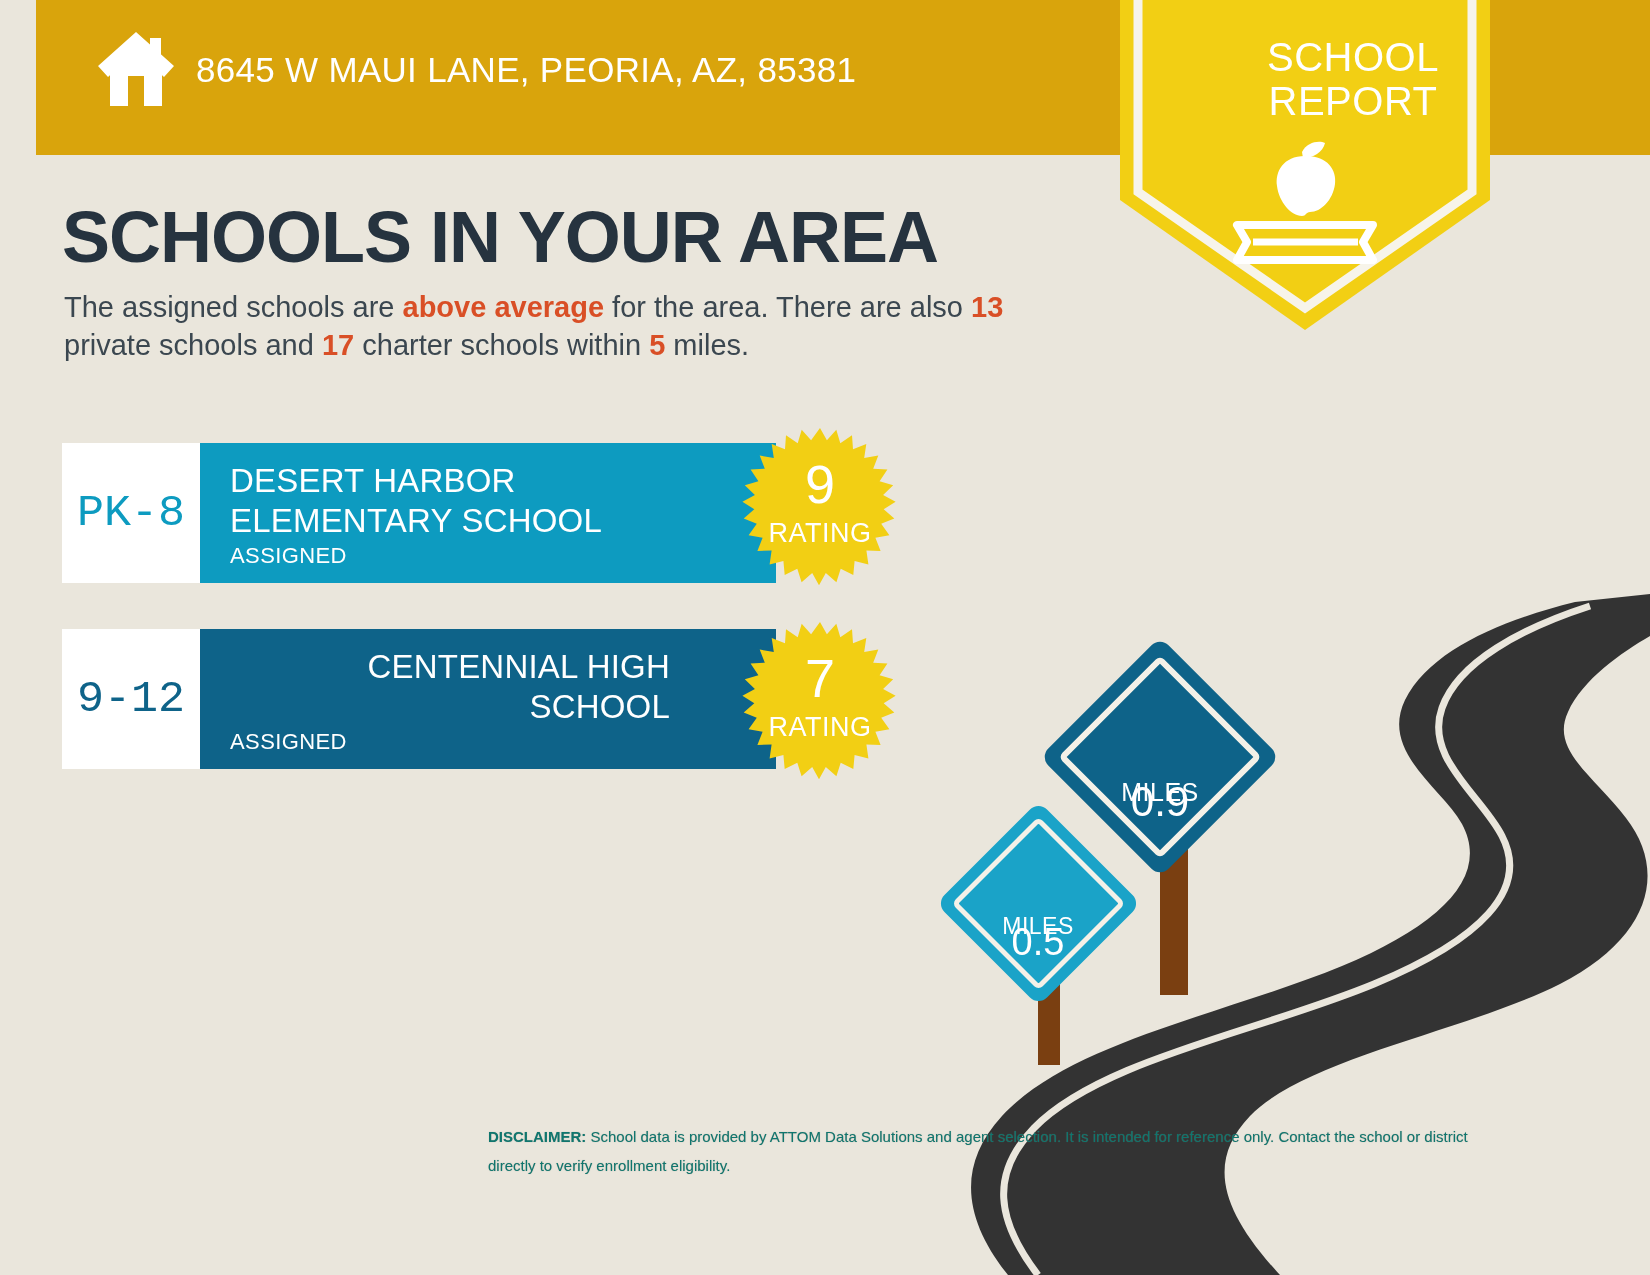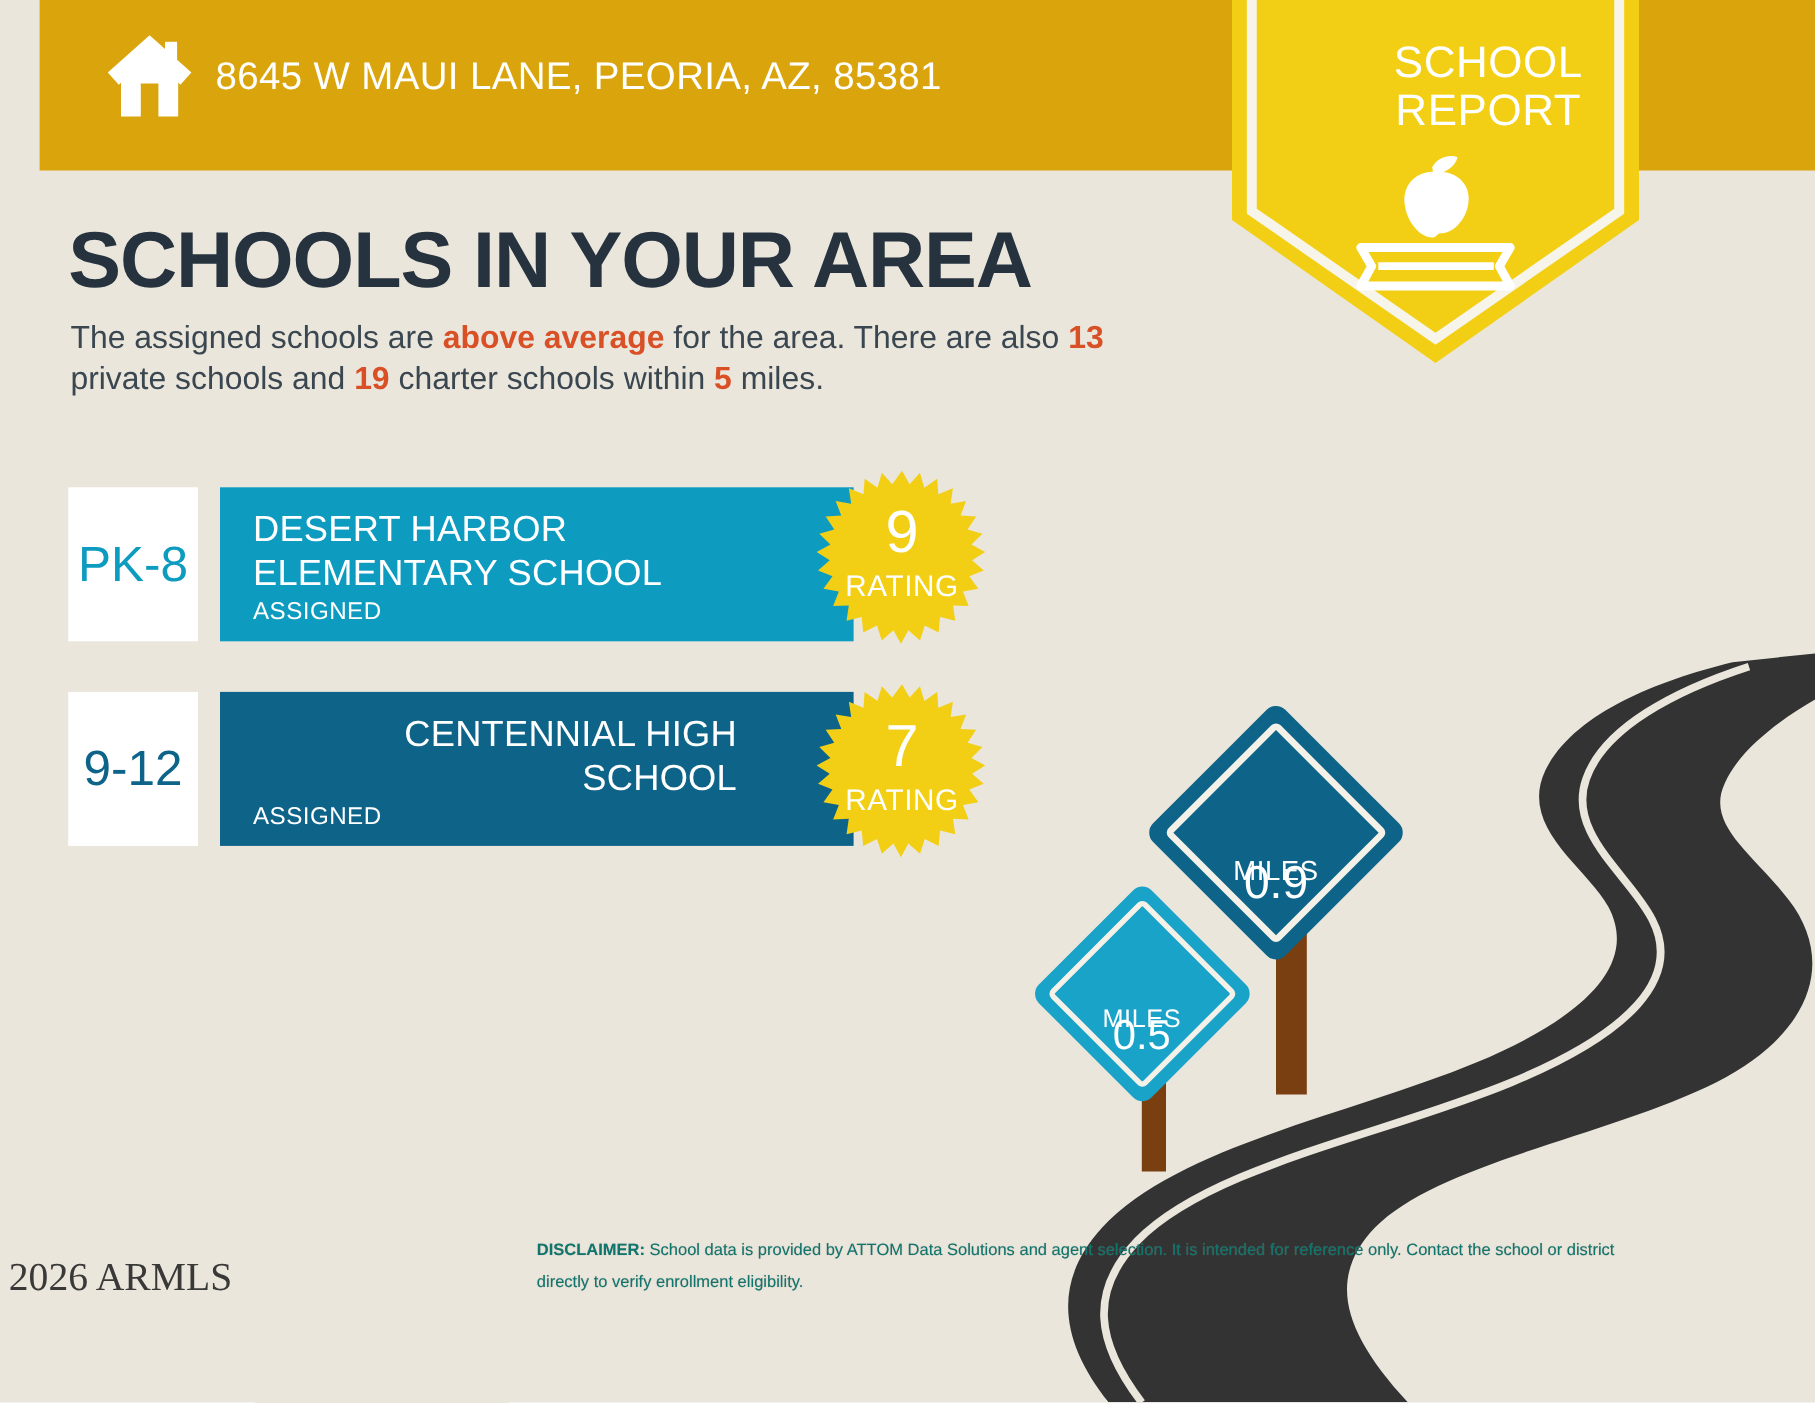--- a/index.html
+++ b/index.html
@@ -78,26 +78,27 @@
   #page-subtitle b { color: #d94f26; }
 
   
   .school-row {
     position: absolute;
     height: 140px;
   }
   .school-grade {
     position: absolute;
     left: 0; top: 0;
-    width: 118px; height: 140px;
+    width: 138px; height: 140px;
     background: #ffffff;
     display: flex;
     align-items: center;
     justify-content: center;
     font-size: 45px;
+    font-family: Liberation Mono, monospace;
   }
   .school-bar {
     position: absolute;
     left: 138px; top: 0;
     height: 140px;
   }
   .school-name {
     position: absolute;
     left: 30px; top: 18px;
     width: 440px;
@@ -234,21 +235,21 @@
     </svg>
     <div class="badge-title">
       <span>SCHOOL</span><br>
       <span>REPORT</span>
     </div>
   </div>
 
   <div id="page-title">SCHOOLS IN YOUR AREA</div>
 
   <div id="page-subtitle">
-    <span>The assigned schools are </span><b>above average</b><span> for the area. There are also </span><b>13</b><span> private schools and </span><b>19</b><span> charter schools within </span><b>5</b><span> miles.</span>
+    <span>The assigned schools are </span><b>above average</b><span> for the area. There are also </span><b>13</b><span> private schools and </span><b>17</b><span> charter schools within </span><b>5</b><span> miles.</span>
   </div>
 
   <div class="school-row" id="school-row-0" style="left:62px; top:443px; width:790px;">
     <div class="school-grade" style="color:#0d9bc0;">
       <span>PK-8</span>
     </div>
     <div class="school-bar" style="width:576px; background:#0d9bc0;">
       <div class="school-name">DESERT HARBOR ELEMENTARY SCHOOL</div>
       <div class="school-assigned">ASSIGNED</div>
     </div>
@@ -309,19 +310,18 @@
       <div class="sign-post" style="left:88px; top:355px; width:22px; height:130px;"></div>
       <div class="road-sign" style="left:16px; top:251px; width:145px; height:145px; background:#1aa3c8;">
         <div class="inner-border" style="left:11px; top:11px; right:11px; bottom:11px; border-width:5px;"></div>
       </div>
       <div class="sign-text sign-miles-value" style="left:-2px; top:292px; font-size:38px;">0.5</div>
       <div class="sign-text sign-miles-label" style="left:-2px; top:333px; font-size:23px;">MILES</div>
     </div>
   </div>
 
 
-  <div id="watermark">2026 ARMLS</div>
 
   <div id="disclaimer">
     <b>DISCLAIMER:</b><span> School data is provided by ATTOM Data Solutions and agent selection. It is intended for reference only. Contact the school or district directly to verify enrollment eligibility.</span>
   </div>
 
 </div>
 
 </body></html>

